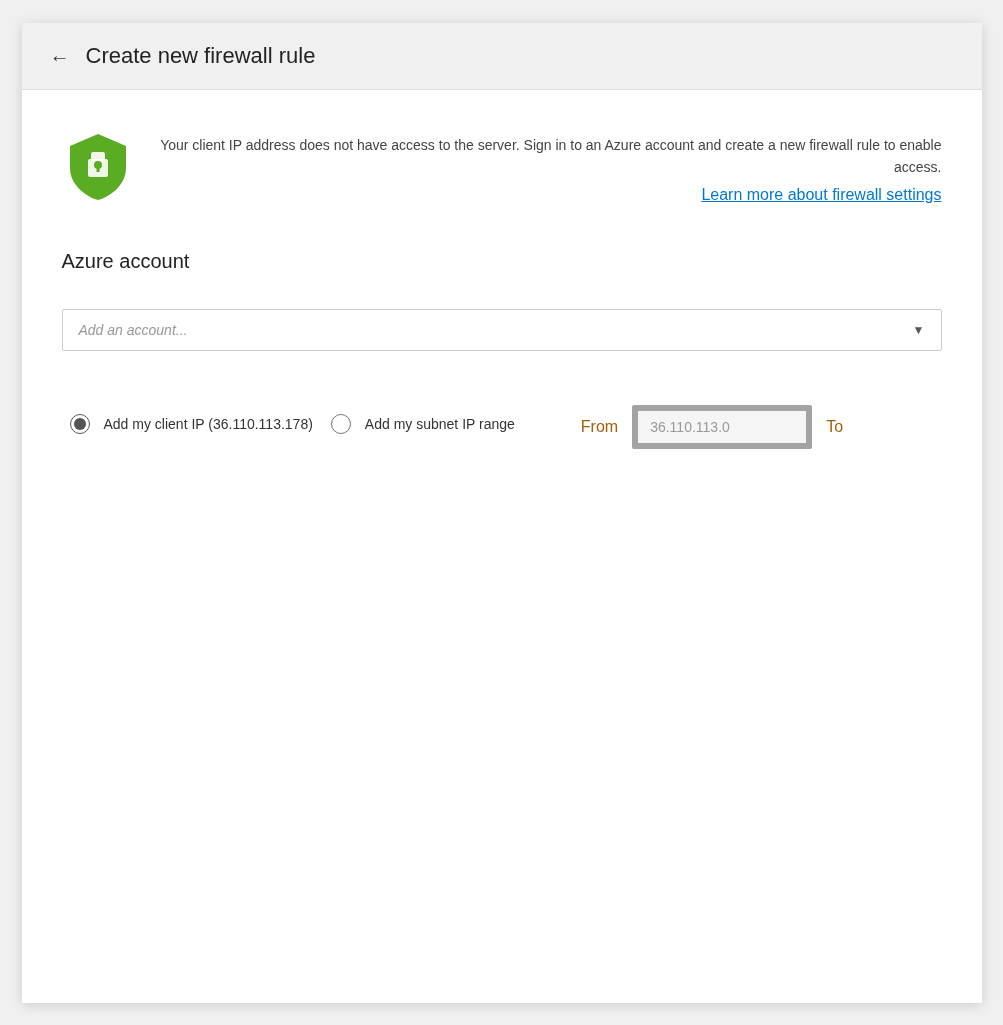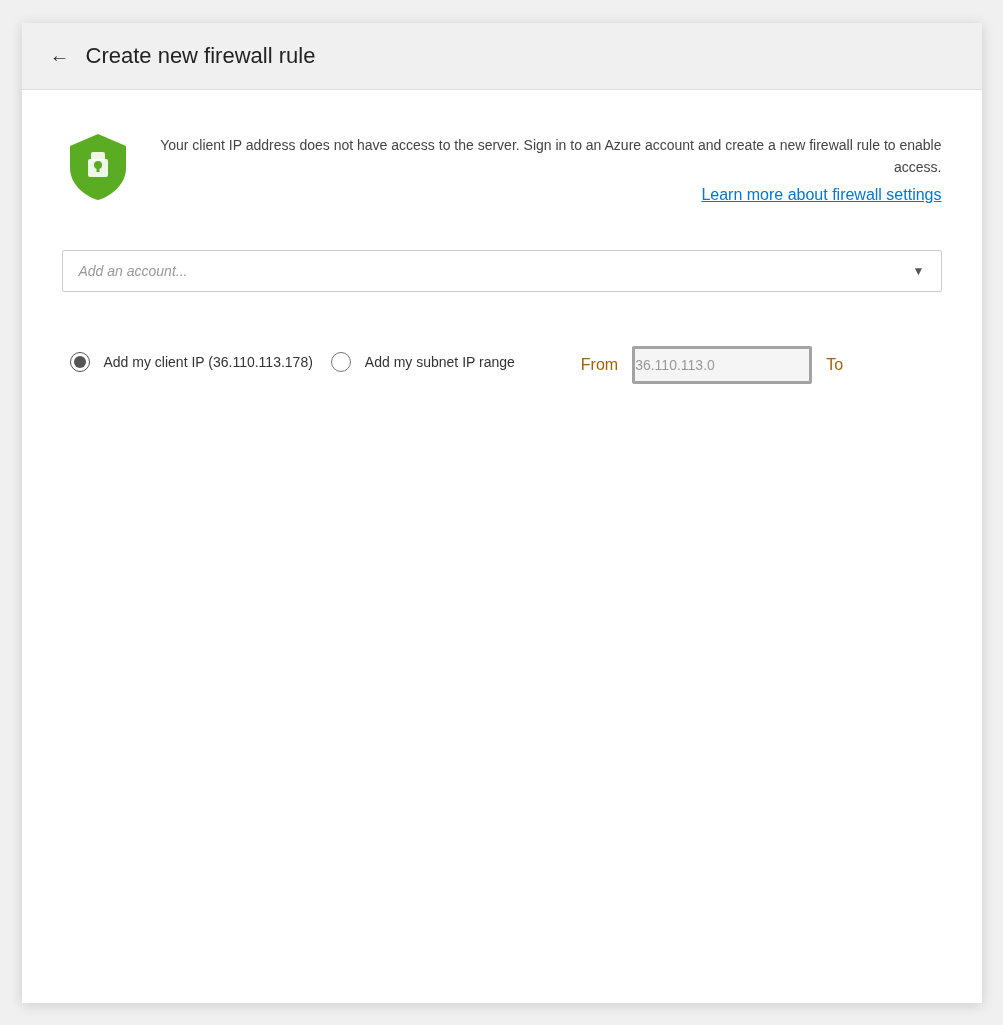--- a/index.html
+++ b/index.html
@@ -158,23 +158,23 @@
       padding-left: 48px;
     }
 
     .range-label {
       font-size: 16px;
       color: #a16207;
       min-width: 36px;
     }
 
     .range-input {
-      border: 3px solid #a3a3a3;
+      border: 6px solid #a3a3a3;
       border-radius: 2px;
-      padding: 8px 0;
+      padding: 8px 12px;
       font-size: 14px;
       color: #888;
       background: #f5f5f5;
       width: 180px;
     }
 
     .range-input:disabled {
       background: #f5f5f5;
       color: #999;
     }
@@ -203,20 +203,21 @@
         </svg>
       </div>
 
       <div class="info-text">
         <p>Your client IP address does not have access to the server. Sign in to an Azure account and create a new firewall rule to enable access.</p>
         <a class="info-link">Learn more about firewall settings</a>
       </div>
     </div>
 
     <div class="azure-section">
+      <h2 class="section-title">Azure account</h2>
       <div class="account-dropdown">
         <span style="color:#999; font-style:italic;">Add an account...</span>
         <span class="dropdown-arrow">▼</span>
       </div>
     </div>
 
     <div class="firewall-section">
 
       <div class="radio-group">
 

